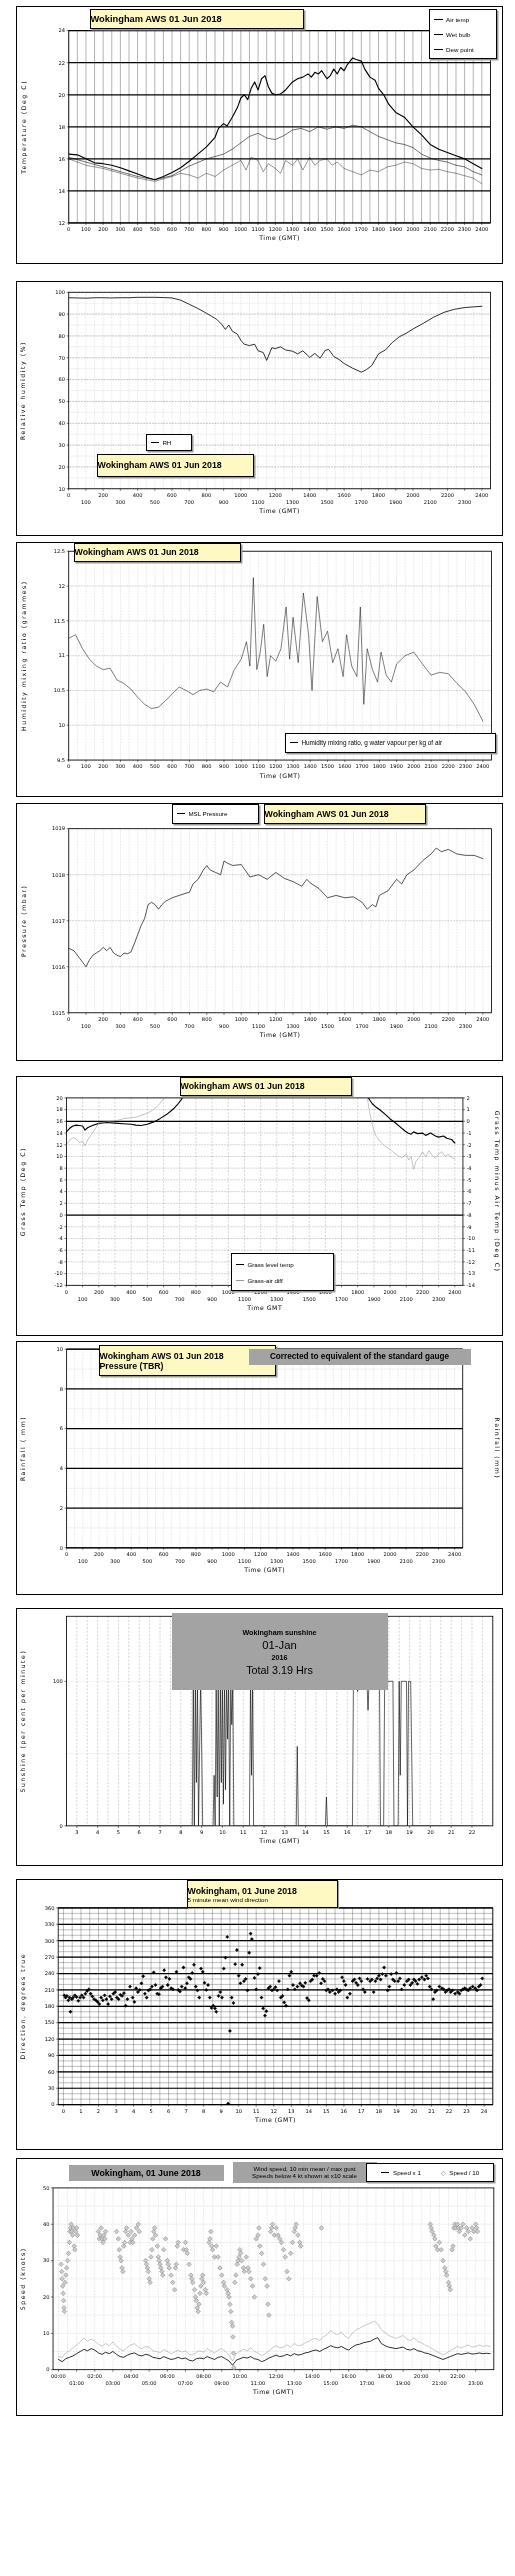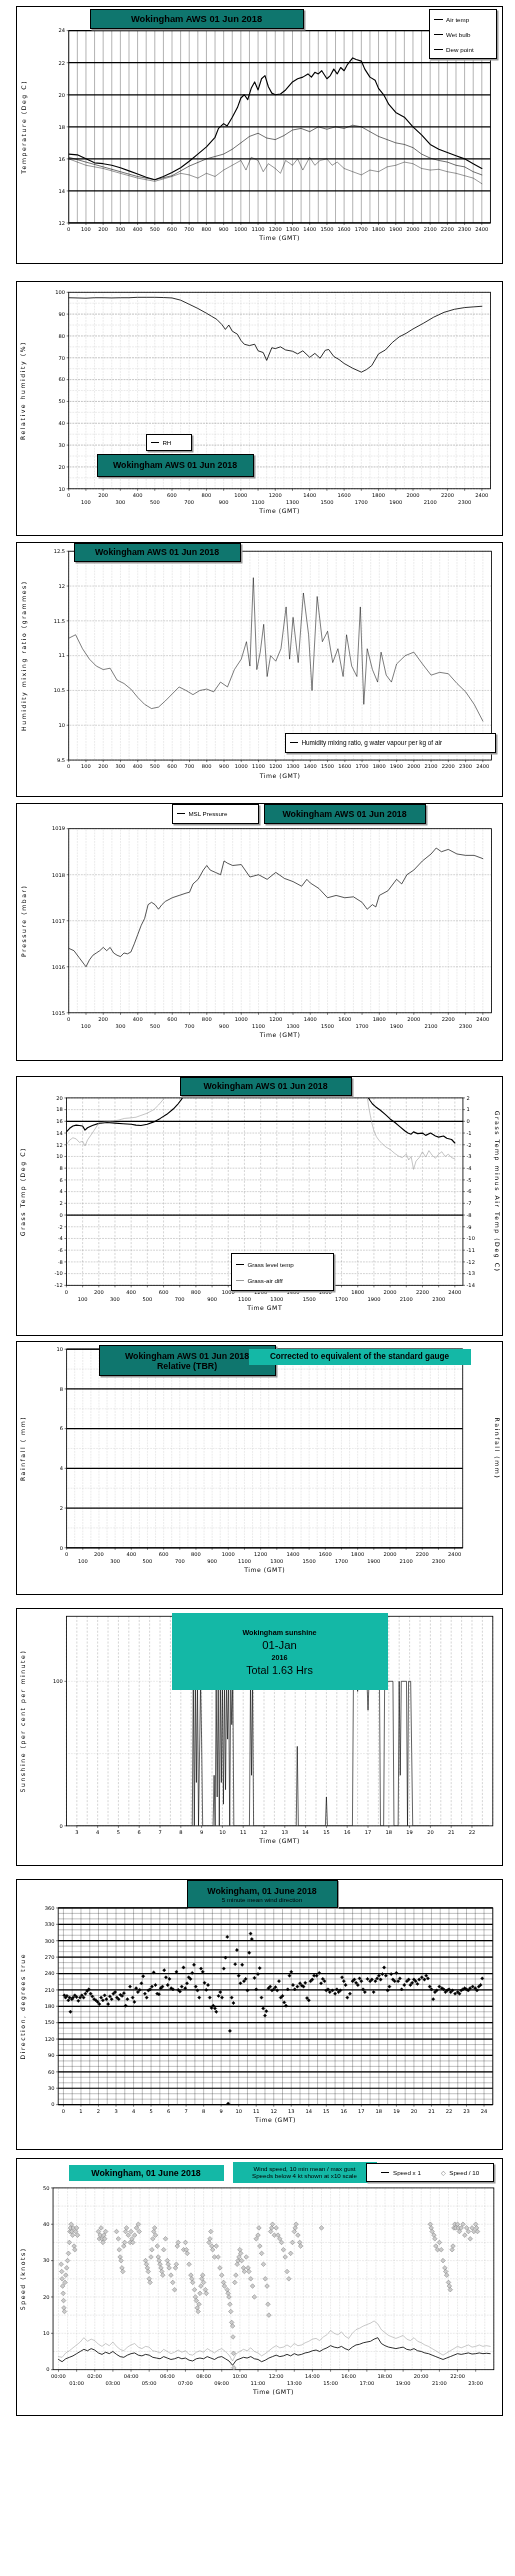--- a/index.html
+++ b/index.html
@@ -1,22 +1,22 @@
 <!DOCTYPE html>
 <html style="font-size:8.2px"><head>
 <meta charset="utf-8">
 <style>
   html,body{margin:0;padding:0;background:#fff;}
   #page{position:relative;width:515px;height:2576px;background:#ffffff;font-family:"Liberation Sans",sans-serif;overflow:hidden;}
   .panel{position:absolute;left:15.5px;width:485px;border:1px solid #000;background:#fff;}
   .panel svg{display:block;}
-  .tbox{position:absolute;background:#0f766e;border:0.5px solid #000;box-shadow:1.5px 1.5px 0 #9a9a9a;
-        display:flex;flex-direction:column;justify-content:center;align-items:center;
+  .tbox{position:absolute;background:#fef9c3;border:0.5px solid #000;box-shadow:1.5px 1.5px 0 #9a9a9a;
+        display:flex;flex-direction:column;justify-content:center;align-items:flex-start;
         font-weight:bold;color:#000;}
-  .nbox{position:absolute;background:#14b8a6;display:flex;flex-direction:column;justify-content:center;align-items:center;color:#000;}
+  .nbox{position:absolute;background:#a3a3a3;display:flex;flex-direction:column;justify-content:center;align-items:center;color:#000;}
   .lgd{position:absolute;background:#fff;border:0.5px solid #000;box-shadow:1.5px 1.5px 0 #9a9a9a;
        display:flex;flex-direction:column;justify-content:space-around;padding:2.1px 4.1px;color:#000;}
   .lrow{display:flex;align-items:center;gap:3.6px;font-size:6.2px;white-space:nowrap;}
   .lm{display:inline-block;width:8.2px;}
   .lm-thick{border-top:1.5px solid #000;}
   .lm-thin{border-top:0.8px solid #000;}
   .lm-hair{border-top:0.5px solid #000;}
   .lm-gray{border-top:0.8px solid #999;}
   .lm-diamond{width:auto;color:#777;font-size:6.2px;line-height:5.2px;}
   text.tick{font:10px "DejaVu Sans",sans-serif;fill:#000;}
@@ -973,21 +973,21 @@
         <text x="89" y="171.9" class="tick" text-anchor="end">6</text>
         <line x1="92" y1="91.19999999999999" x2="96" y2="91.19999999999999" stroke="#000" stroke-width="1"></line>
         <text x="89" y="94.69999999999999" class="tick" text-anchor="end">8</text>
         <line x1="92" y1="14" x2="96" y2="14" stroke="#000" stroke-width="1"></line>
         <text x="89" y="17.5" class="tick" text-anchor="end">10</text>
         <text x="16" y="207" class="ayl" text-anchor="middle" transform="rotate(-90 16 207)">Rainfall ( mm)</text>
         <text x="928" y="207" class="ayl" text-anchor="middle" transform="rotate(90 928 207)">Rainfall (mm)</text>
       </svg>
   <div class="tbox" style="left:82px;top:3.1px;width:175px;height:29px;font-size:8.8px">
     <span>Wokingham AWS 01 Jun 2018</span>
-    <span>Relative (TBR)</span>
+    <span>Pressure (TBR)</span>
   </div>
   <div class="nbox" style="left:232px;top:7.2px;width:222px;height:15.5px;font-size:8.2px;font-weight:bold">
         <span>Corrected to equivalent of the standard gauge</span>
       </div>
 </div>
 
 <div class="panel" style="top:1608px;height:256px">
   <svg width="483" height="254" viewBox="0 0 938 493">
         <defs>
           <clipPath id="cp6">
@@ -1087,21 +1087,21 @@
         <line x1="92" y1="421" x2="96" y2="421" stroke="#000" stroke-width="1"></line>
         <text x="89" y="424.5" class="tick" text-anchor="end">0</text>
         <line x1="92" y1="140.31034482758616" x2="96" y2="140.31034482758616" stroke="#000" stroke-width="1"></line>
         <text x="89" y="143.81034482758616" class="tick" text-anchor="end">100</text>
         <text x="16" y="217.5" class="ayl" text-anchor="middle" transform="rotate(-90 16 217.5)">Sunshine (per cent per minute)</text>
       </svg>
   <div class="nbox" style="left:155px;top:4.1px;width:216px;height:77px;gap:2px">
     <span style="font-size:7.2px;font-weight:bold">Wokingham sunshine</span>
     <span style="font-size:11.3px">01-Jan</span>
     <span style="font-size:7.2px;font-weight:bold">2016</span>
-    <span style="font-size:10.8px">Total 1.63 Hrs</span>
+    <span style="font-size:10.8px">Total 3.19 Hrs</span>
   </div>
 </div>
 
 <div class="panel" style="top:1879px;height:269px">
   <svg width="483" height="267" viewBox="0 0 938 518">
         <defs>
           <clipPath id="cp7">
             <rect x="80" y="54" width="844" height="382"></rect>
           </clipPath>
         </defs>

